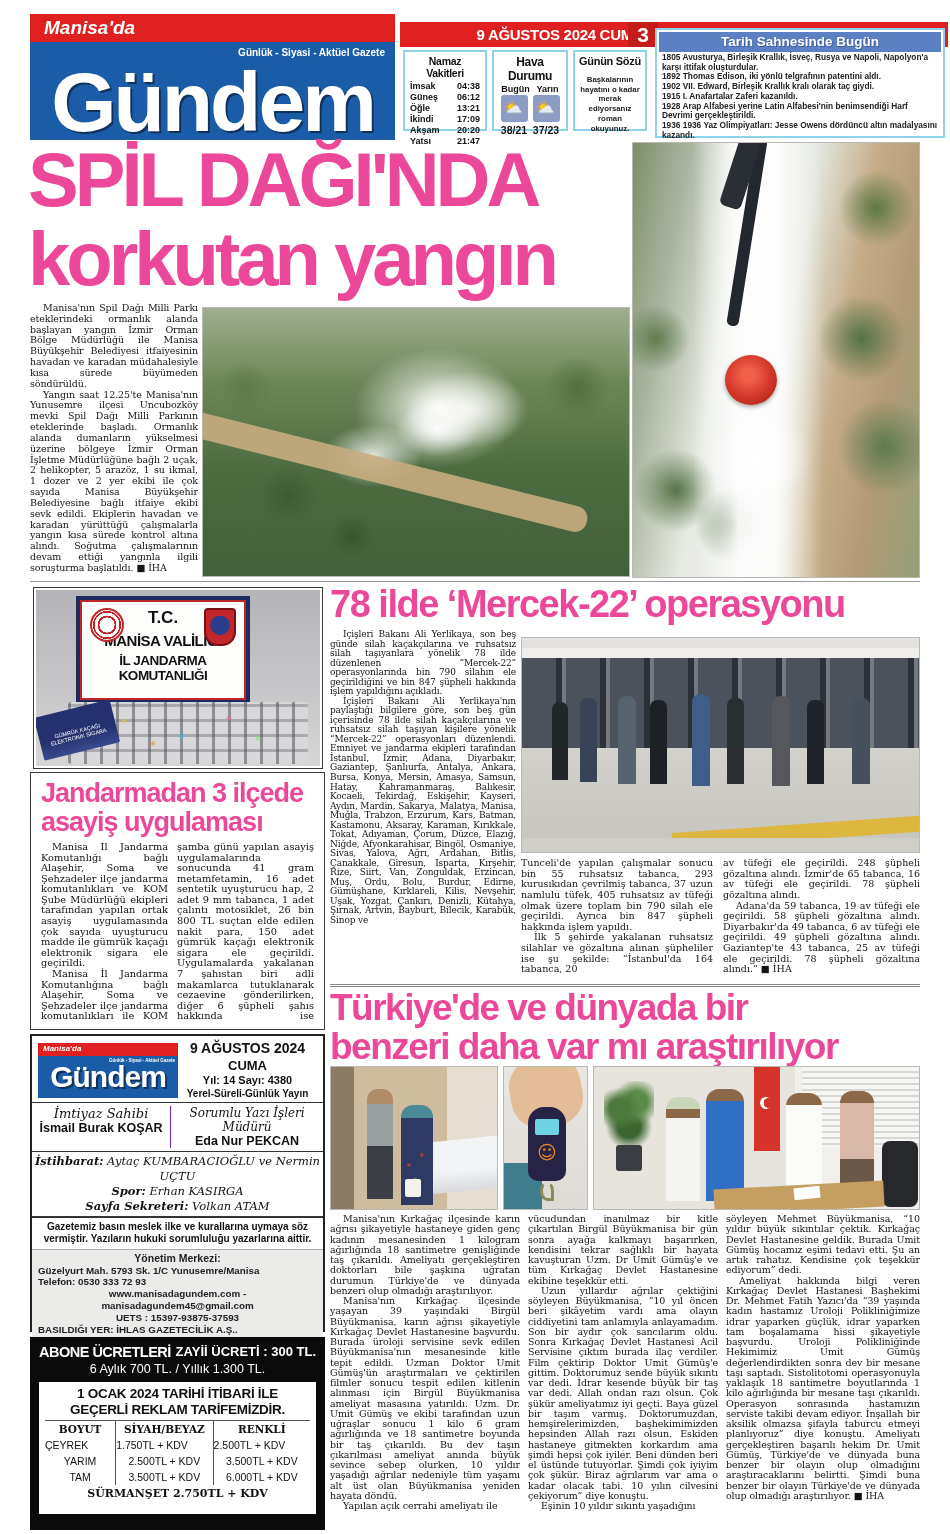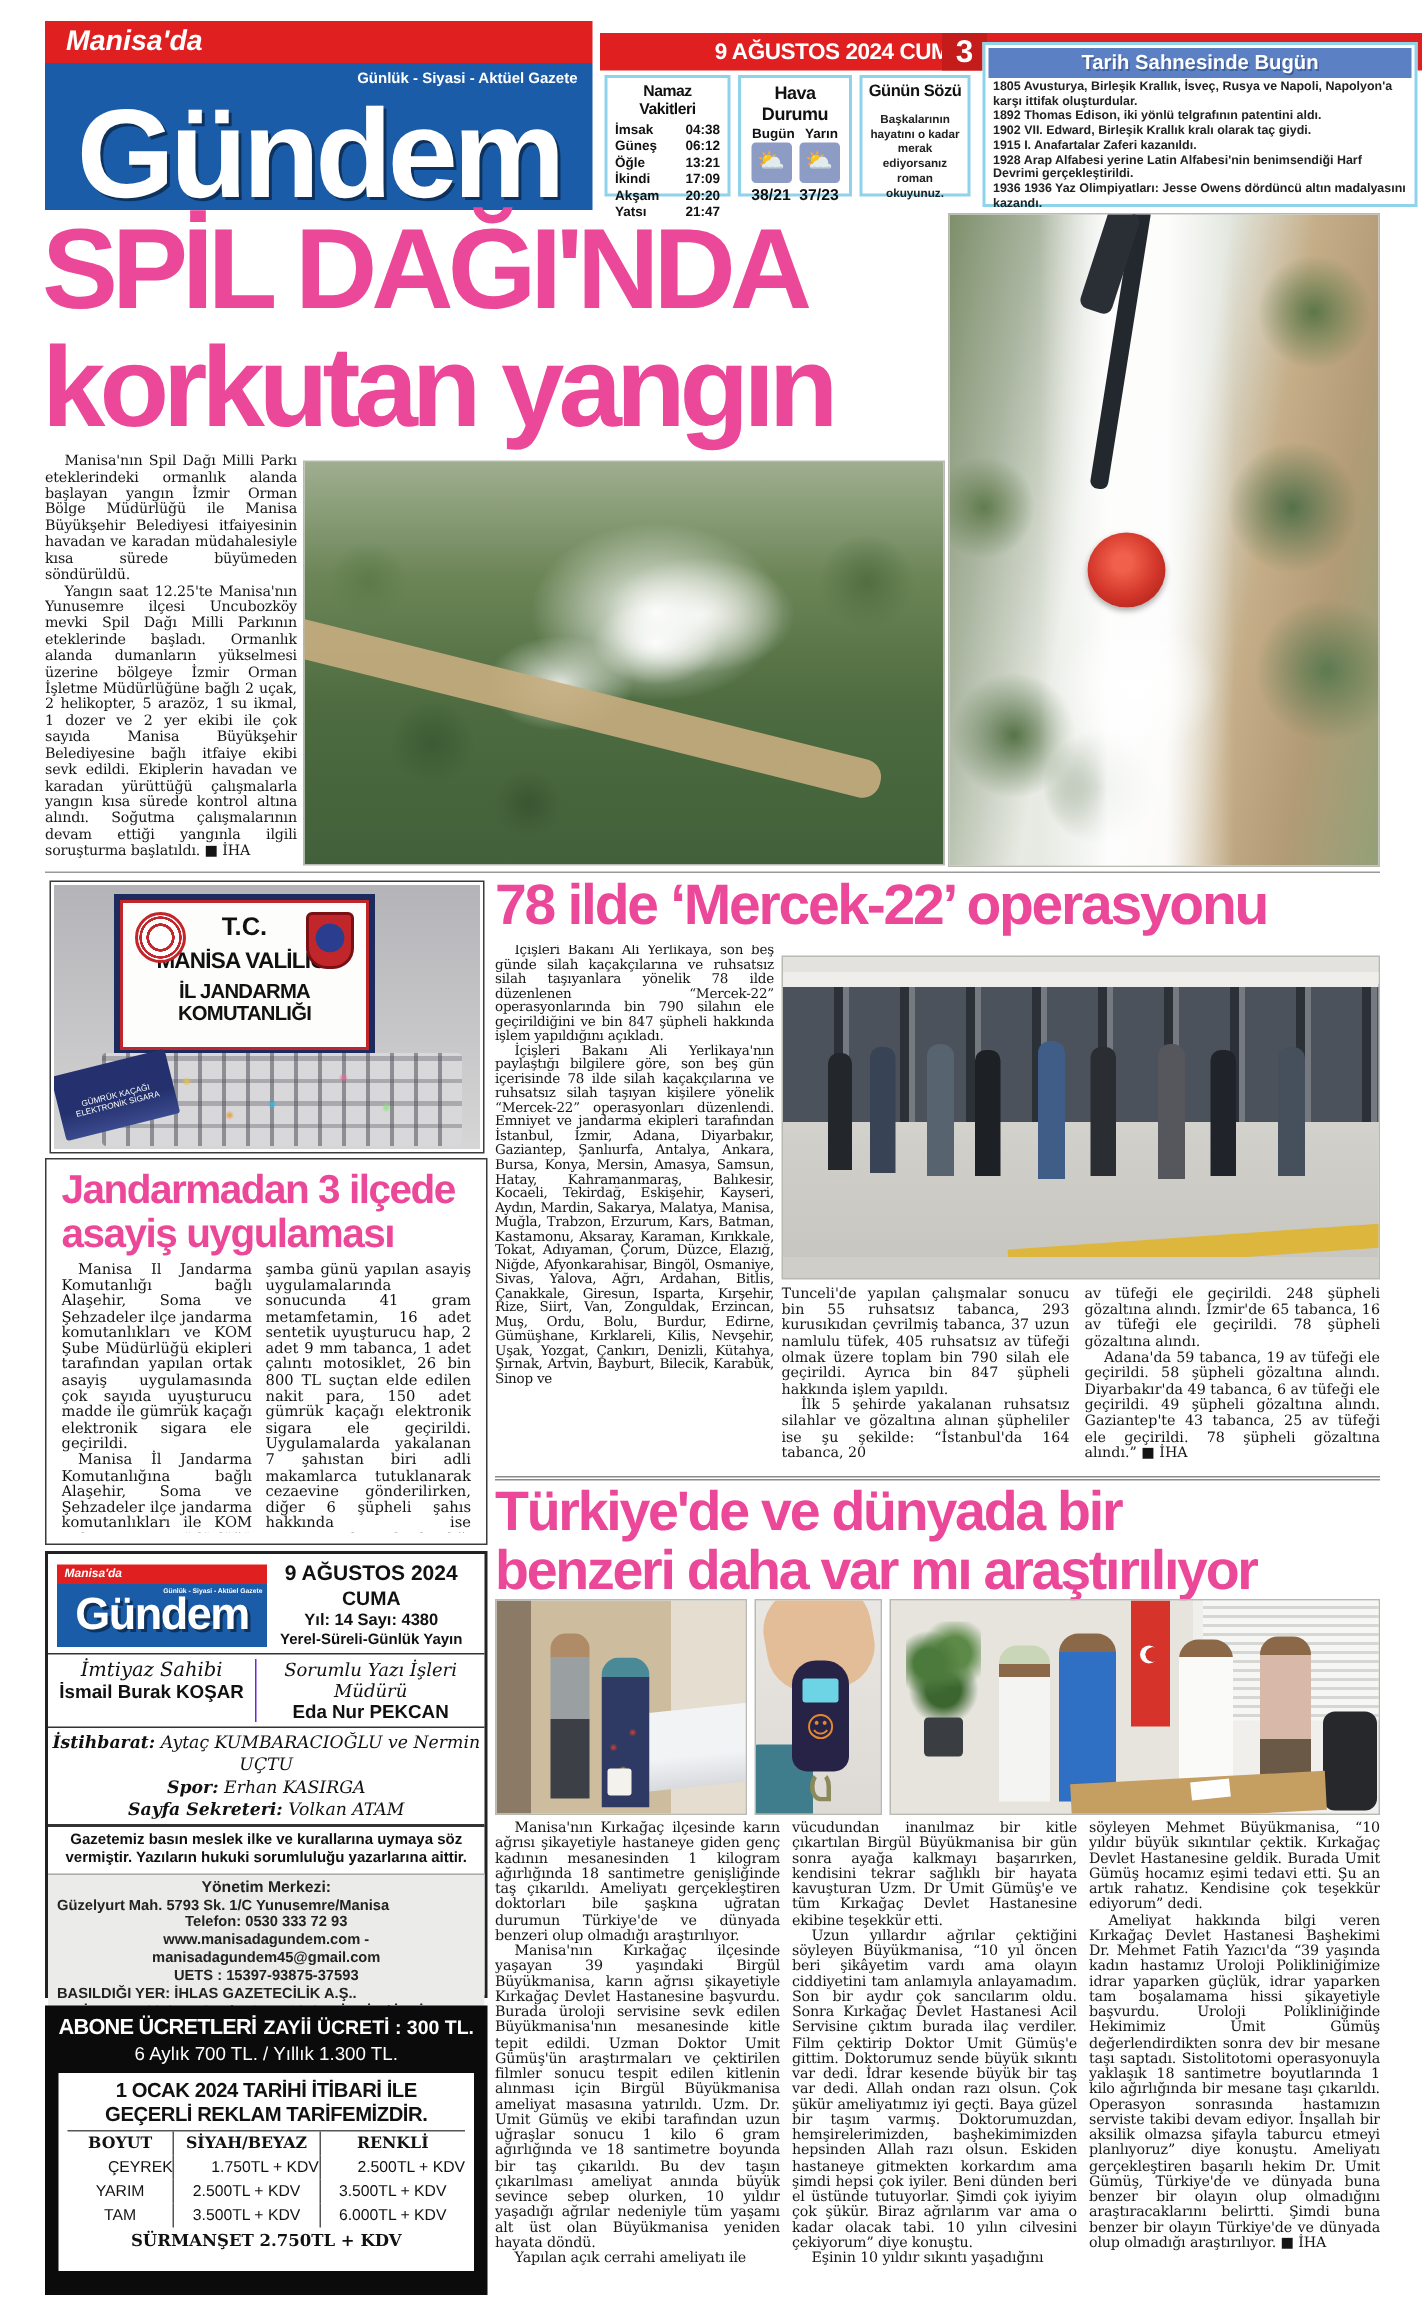--- a/index.html
+++ b/index.html
@@ -315,21 +315,21 @@
   <div class="serif" style="text-align:center;font-style:italic;font-size:11.5px;line-height:1.3;padding:2px 0">
     <div><b>İstihbarat:</b> <span>Aytaç KUMBARACIOĞLU ve Nermin UÇTU</span></div>
     <div><b>Spor:</b> <span>Erhan KASIRGA</span></div>
     <div><b>Sayfa Sekreteri:</b> <span>Volkan ATAM</span></div>
   </div>
   <hr class="kunye-hr" style="border-top-width:2px">
   <div class="sans" style="font-weight:bold;font-size:10px;text-align:center;line-height:1.25;padding:3px 8px">Gazetemiz basın meslek ilke ve kurallarına uymaya söz vermiştir. Yazıların hukuki sorumluluğu yazarlarına aittir.</div>
   <div class="sans" style="background:#ebebea;border-top:1px solid #aaa;padding:2px 6px;font-size:9.8px;font-weight:bold;line-height:1.22;color:#222">
     <div style="text-align:center;font-size:10.5px">Yönetim Merkezi:</div>
     <div style="">Güzelyurt Mah. 5793 Sk. 1/C Yunusemre/Manisa</div>
-    <div style="text-align:center">Telefon: 0530 333 72 93</div>
+    <div style="">Telefon: 0530 333 72 93</div>
     <div style="text-align:center">www.manisadagundem.com - manisadagundem45@gmail.com</div>
     <div style="text-align:center">UETS : 15397-93875-37593</div>
     <div><b>BASILDIĞI YER:</b> <span>İHLAS GAZETECİLİK A.Ş..</span></div>
     <div>FATİH MH.1199 SK.NO:1 / 7 SARNIÇ GAZİEMİR / İZMİR</div>
     <div>TEL: 0 (232) 483 96 60</div>
     <div><b>DAĞITIM:</b> <span>LİDER Dağıtım 0507 607 90 47</span></div>
   </div>
 </div>
 
 <div class="abs sans" style="left:30px;top:1337px;width:295px;height:193px;background:#0b0b0b;color:#fff;padding:7px 9px">
@@ -342,21 +342,21 @@
     <div style="text-align:center;font-weight:bold;font-size:13.5px;line-height:1.15;letter-spacing:-.3px">
       <div>1 OCAK 2024 TARİHİ İTİBARİ İLE</div>
       <div>GEÇERLİ REKLAM TARİFEMİZDİR.</div>
     </div>
     <div style="border-top:1px solid #555;margin-top:3px">
       <div style="display:flex;text-align:center" class="serif">
         <div style="flex:.8;font-weight:bold;font-size:10.5px;padding:2px 0">BOYUT</div>
         <div class="adcell" style="flex:1.1;font-weight:bold;font-size:10.5px;padding:2px 0">SİYAH/BEYAZ</div>
         <div class="adcell" style="flex:1.1;font-weight:bold;font-size:10.5px;padding:2px 0">RENKLİ</div>
       </div>
-      <div style="display:flex;text-align:right;font-size:10.5px">
+      <div style="display:flex;text-align:left;font-size:10.5px">
         <div style="flex:.8;padding:2px 0">ÇEYREK</div>
         <div class="adcell" style="flex:1.1;padding:2px 0">1.750TL + KDV</div>
         <div class="adcell" style="flex:1.1;padding:2px 0">2.500TL + KDV</div>
       </div>
       <div style="display:flex;text-align:center;font-size:10.5px">
         <div style="flex:.8;padding:2px 0">YARIM</div>
         <div class="adcell" style="flex:1.1;padding:2px 0">2.500TL + KDV</div>
         <div class="adcell" style="flex:1.1;padding:2px 0">3.500TL + KDV</div>
       </div>
       <div style="display:flex;text-align:center;font-size:10.5px">

